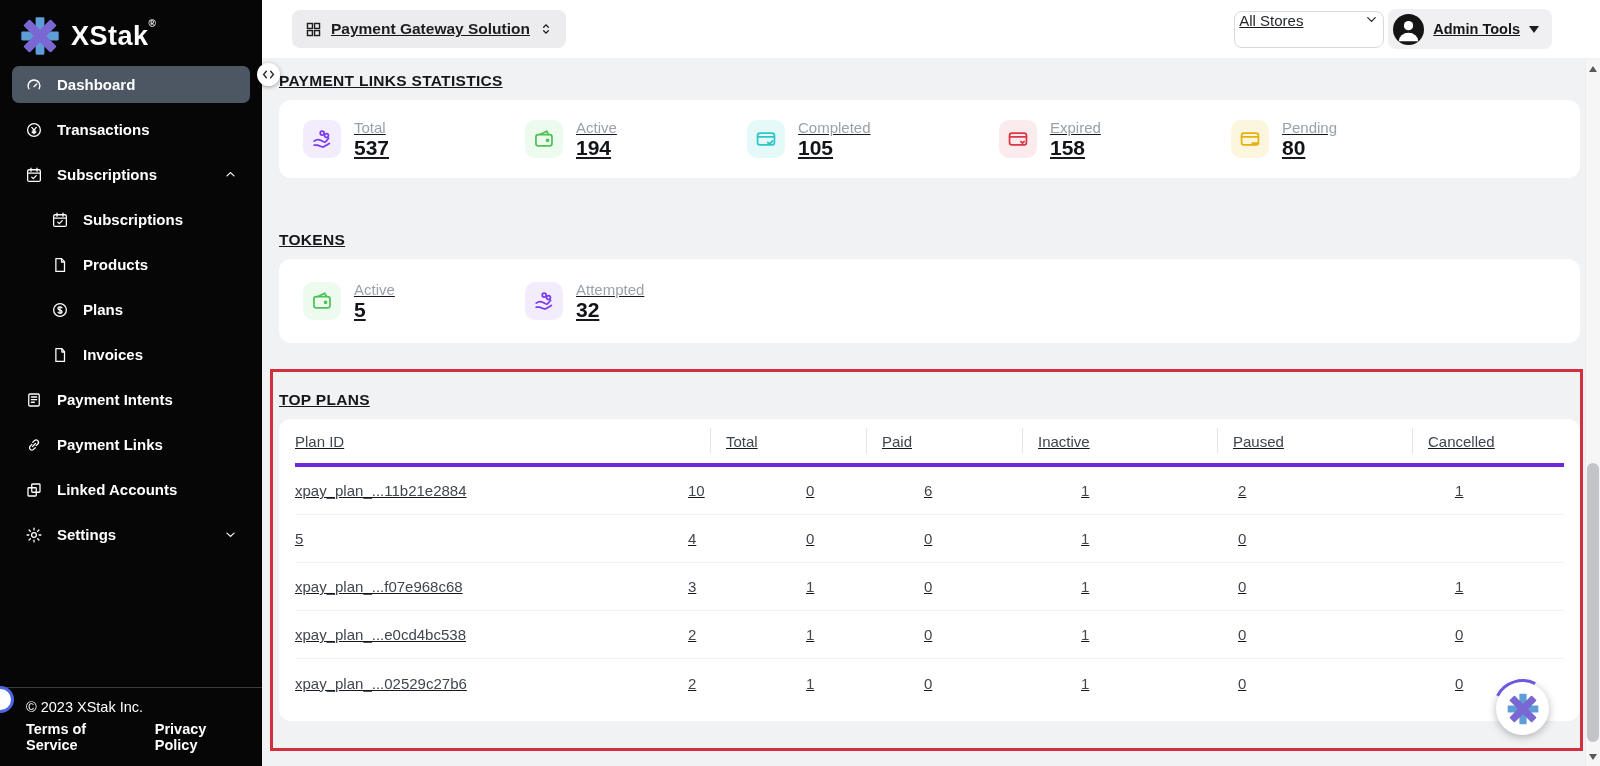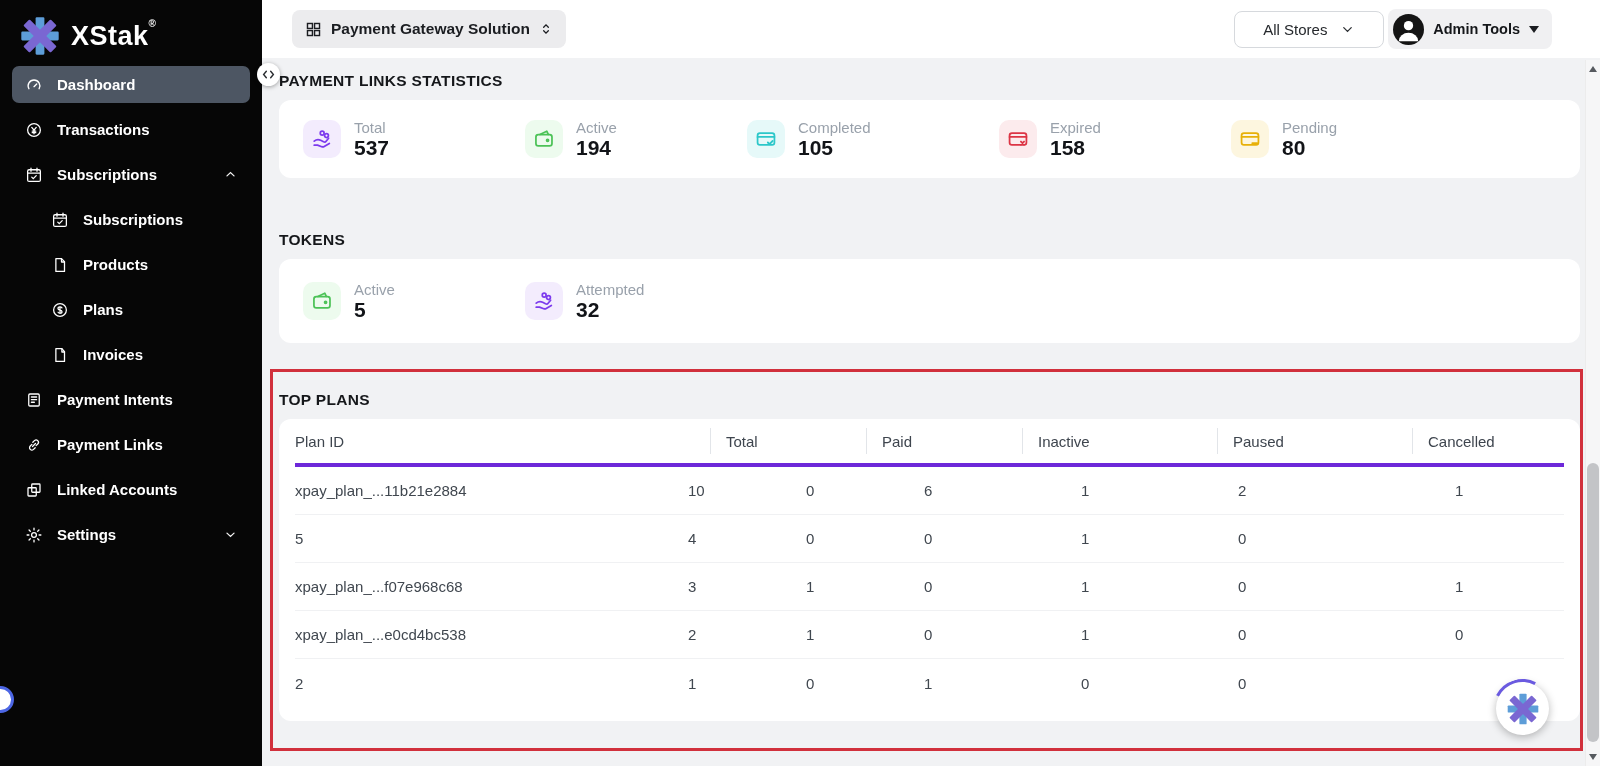--- a/index.html
+++ b/index.html
@@ -33,34 +33,34 @@
   .nicon { width:18px; height:18px; flex:0 0 18px; }
   .sidebar-footer {
     position:absolute; left:0; right:0; bottom:0;
     border-top:1px solid #3c3c3c; padding:11px 20px 13px 26px;
     font-size:14.5px;
   }
   .foot-links { display:flex; gap:26px; margin-top:6px; font-weight:700; }
   .foot-links span { cursor:pointer; }
 
   
-  .main { position:absolute; left:262px; top:0; right:0; height:674px; }
+  .main { position:absolute; left:262px; top:0; right:0; height:674px;text-decoration:underline; }
   .topbar {
     height:58px; background:#ffffff; display:flex; align-items:center;
     padding:0 48px 0 30px;
   }
   .solution-btn {
     display:flex; align-items:center; gap:9px; height:38px; padding:0 13px;
     background:#ececee; border:none; border-radius:8px;
     font-family:inherit; font-size:15.5px; font-weight:700; color:#1b1d21; cursor:pointer;
   }
   .store-select {
     margin-left:auto; width:150px; height:37px; border:1px solid #d6d9dd;
-    border-radius:8px; background:#fff; display:flex; align-items:center;
-    justify-content:space-between; padding:0 28px; font-size:15px; color:#25282c; cursor:pointer;
+    border-radius:8px; background:#fff; display:flex; 
+    justify-content:space-between; padding:0 4px; font-size:15px; color:#25282c; cursor:pointer;
   }
   .admin-menu {
     margin-left:4px; display:flex; align-items:center; gap:9px; height:40px;
     background:#f0f0f2; border-radius:8px; padding:0 13px 0 5px; cursor:pointer;
   }
   .avatar { width:31px; height:31px; border-radius:50%; background:#141414;
     display:flex; align-items:flex-end; justify-content:center; overflow:hidden; }
   .admin-label { font-size:14.5px; font-weight:700; color:#15171a; }
   .caret-down { width:0; height:0; border-left:5.5px solid transparent;
     border-right:5.5px solid transparent; border-top:7px solid #1b1d21; }
@@ -260,20 +260,27 @@
       </span>
       <span>Settings</span>
       <span class="chev">
         <svg width="13" height="13" viewBox="0 0 24 24" fill="none" stroke="currentColor" stroke-width="2.4" stroke-linecap="round">
             <path d="M5.5 9.5L12 15.5l6.5-6"></path>
           </svg>
       </span>
     </div>
   </nav>
 
+  <div class="sidebar-footer">
+    <div>© 2023 XStak Inc.</div>
+    <div class="foot-links">
+      <span>Terms of Service</span>
+      <span>Privacy Policy</span>
+    </div>
+  </div>
 </aside>
 
 <div class="main">
   <header class="topbar">
     <button class="solution-btn">
       <span>
         <svg width="17" height="17" viewBox="0 0 24 24" fill="none" stroke="#1b1d21" stroke-width="2">
             <rect x="3.5" y="3.5" width="7" height="7"></rect>
             <rect x="13.5" y="3.5" width="7" height="7"></rect>
             <rect x="3.5" y="13.5" width="7" height="7"></rect>
@@ -452,20 +459,21 @@
       <div class="trow">
         <div class="tcell">xpay_plan_...e0cd4bc538</div>
         <div class="tcell">2</div>
         <div class="tcell">1</div>
         <div class="tcell">0</div>
         <div class="tcell">1</div>
         <div class="tcell">0</div>
         <div class="tcell">0</div>
       </div>
       <div class="trow">
+        <div class="tcell">xpay_plan_...02529c27b6</div>
         <div class="tcell">2</div>
         <div class="tcell">1</div>
         <div class="tcell">0</div>
         <div class="tcell">1</div>
         <div class="tcell">0</div>
         <div class="tcell">0</div>
       </div>
     </div>
   </div>
 </div>

